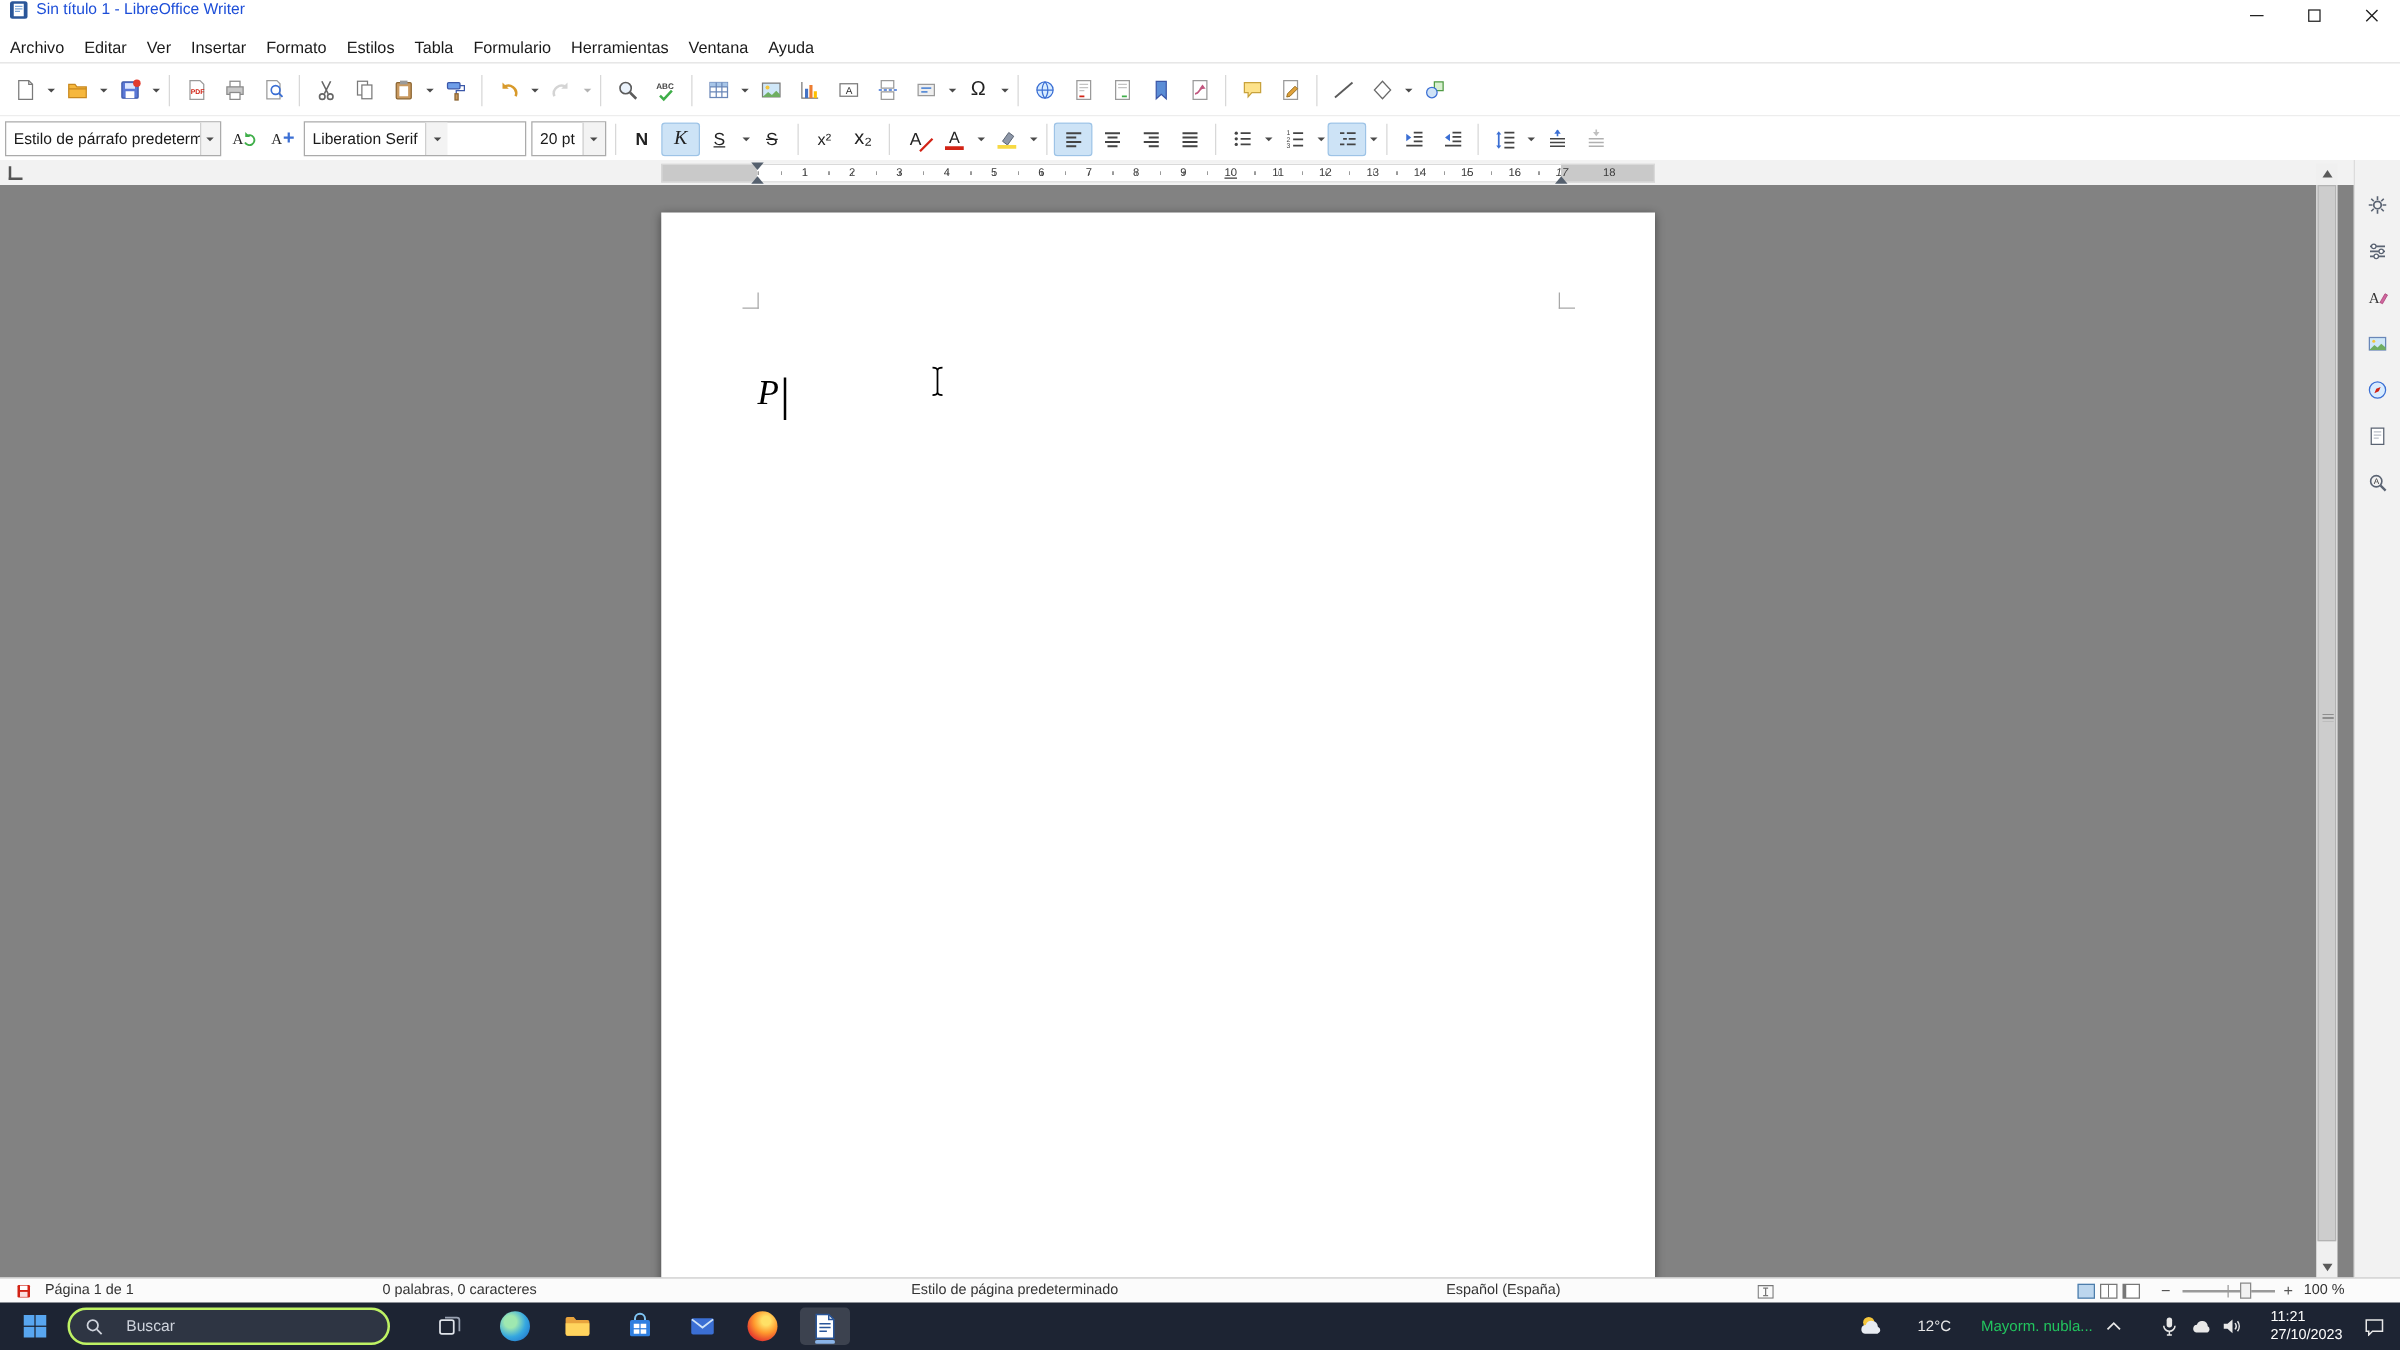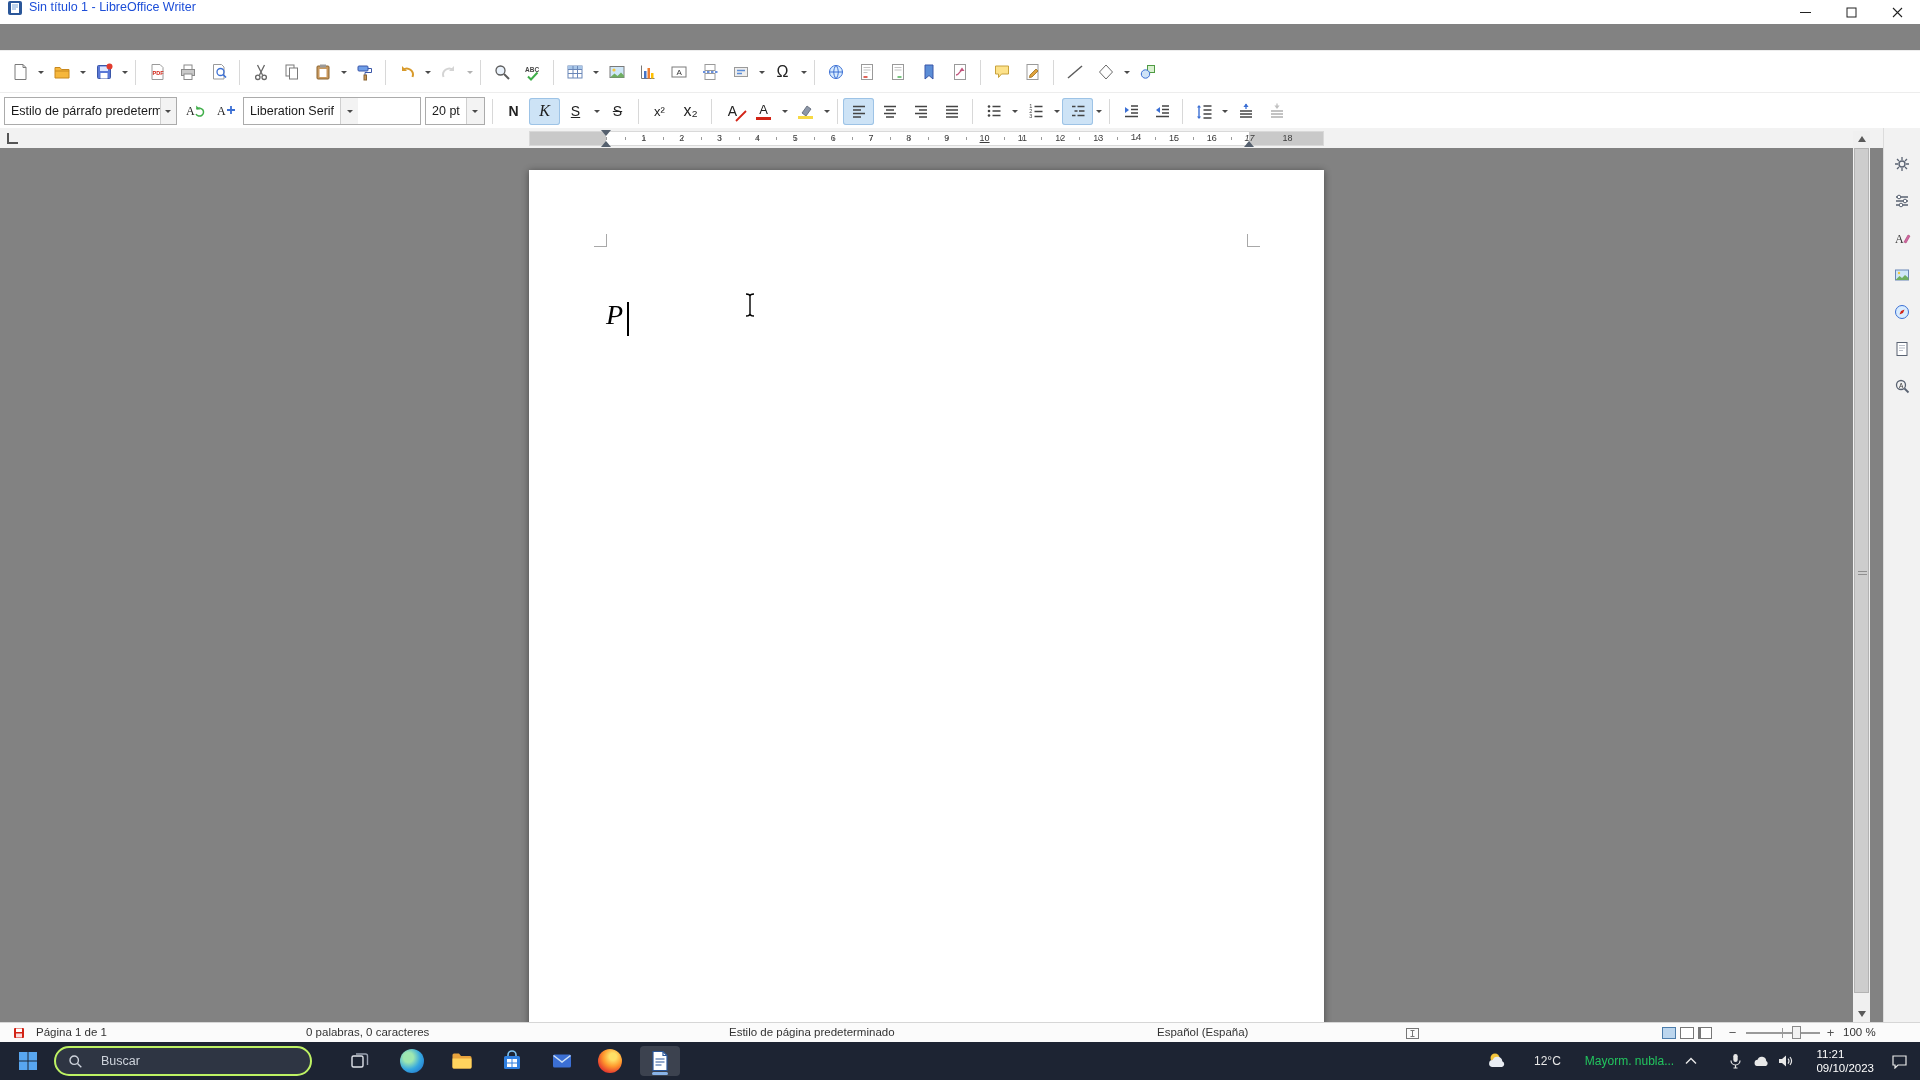--- a/index.html
+++ b/index.html
@@ -130,20 +130,33 @@
           </svg>
         </div>
       <div class="wbtn">
           <svg width="11" height="11" viewBox="0 0 11 11">
             <path d="M1 1l9 9M10 1l-9 9" stroke="#222" stroke-width="1.1"></path>
           </svg>
         </div>
     </div>
   </div>
 
+  <div class="row menubar">
+    <span class="mitem">Archivo</span>
+    <span class="mitem">Editar</span>
+    <span class="mitem">Ver</span>
+    <span class="mitem">Insertar</span>
+    <span class="mitem">Formato</span>
+    <span class="mitem">Estilos</span>
+    <span class="mitem">Tabla</span>
+    <span class="mitem">Formulario</span>
+    <span class="mitem">Herramientas</span>
+    <span class="mitem">Ventana</span>
+    <span class="mitem">Ayuda</span>
+  </div>
 
   <div class="row tb1">
     <div class="b">
       <svg class="i" width="20" height="20" viewBox="0 0 20 20">
           <path d="M5 2.5h8l3 3v12H5z" fill="#fff" stroke="#7a7a7a"></path>
           <path d="M13 2.5v3h3" fill="none" stroke="#7a7a7a"></path>
         </svg>
     </div>
       <div class="dda"></div>
     <div class="b">
@@ -517,21 +530,21 @@
         <span class="rnum" style="left: 222.44px;">4</span>
         <span class="rnum" style="left: 260.3px;">5</span>
         <span class="rnum" style="left: 298.16px;">6</span>
         <span class="rnum" style="left: 336.02px;">7</span>
         <span class="rnum" style="left: 373.88px;">8</span>
         <span class="rnum" style="left: 411.74px;">9</span>
         <span class="rnum" style="left: 449.6px; text-decoration: underline;">10</span>
         <span class="rnum" style="left: 487.46px;">11</span>
         <span class="rnum" style="left: 525.32px;">12</span>
         <span class="rnum" style="left: 563.18px;">13</span>
-        <span class="rnum" style="left: 601.04px; font-family: Liberation Mono, monospace;">14</span>
+        <span class="rnum" style="left: 601.04px;">14</span>
         <span class="rnum" style="left: 638.9px;">15</span>
         <span class="rnum" style="left: 676.76px;">16</span>
         <span class="rnum" style="left: 714.62px; font-style: italic;">17</span>
         <span class="rnum" style="left: 752.48px;">18</span>
       </div>
   </div>
 
   <div class="docarea">
     <div class="page">
       <div class="cmark tl"></div>
@@ -714,21 +727,21 @@
         </svg>
     </div>
     <div class="titem" style="left:1774px;width:22px">
       <svg class="i" width="16" height="14" viewBox="0 0 16 14">
           <path d="M2 5h3l4-3.5v11L5 9H2z" fill="#e8e8e8"></path>
           <path d="M11 4.5a4 4 0 0 1 0 5M13 3a6.5 6.5 0 0 1 0 8" fill="none" stroke="#e8e8e8" stroke-width="1.2"></path>
         </svg>
     </div>
     <div class="clock">
       <span>11:21</span>
-      <span>09/10/2023</span>
+      <span>27/10/2023</span>
     </div>
     <div class="titem" style="right:8px;width:26px">
       <svg class="i" width="17" height="15" viewBox="0 0 17 15">
           <path d="M2 2h13v9H7l-3 3v-3H2z" fill="none" stroke="#e8e8e8" stroke-width="1.2"></path>
         </svg>
     </div>
   </div>
 
 </div>
 

